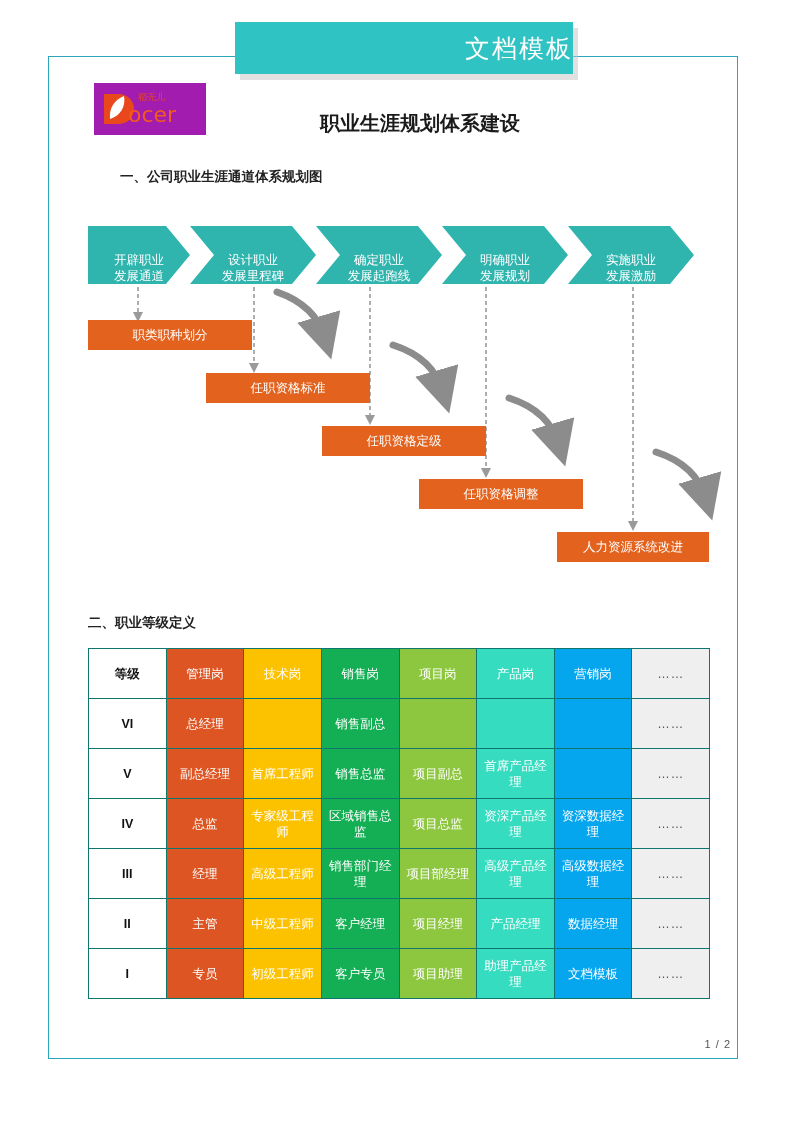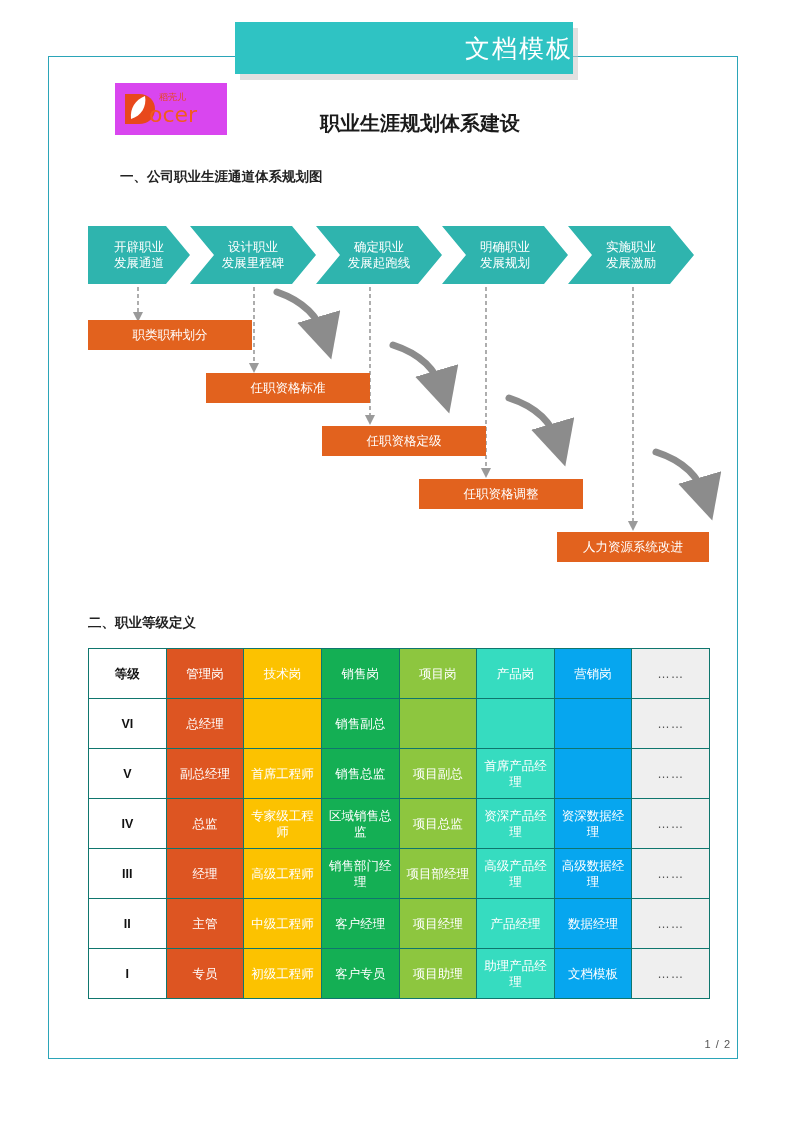--- a/index.html
+++ b/index.html
@@ -40,22 +40,22 @@
   #banner-title {
     color: #ffffff;
     font-size: 25px;
     letter-spacing: 2px;
   }
   
   #logo {
     position: absolute;
     left: 94px; top: 83px;
     width: 112px; height: 52px;
-    background: #d946ef;
-    display: flex; align-items: center; justify-content: center; margin-left: 21px;
+    background: #a21caf;
+    display: flex; align-items: center; justify-content: center;
   }
   #logo svg { display:block; }
 
   
   #doc-title {
     position: absolute;
     left: 230px; top: 110px;
     width: 380px;
     text-align: center;
     font-size: 20px;
@@ -76,21 +76,21 @@
   
   #flow { position: absolute; left: 88px; top: 226px; width: 622px; height: 58px; }
   .chev {
     position: absolute;
     top: 0; height: 58px;
     color: #ffffff;
     font-size: 12.5px;
     line-height: 16px;
     text-align: center;
     display: flex; flex-direction: column;
-    align-items: center; justify-content: center;
+    align-items: center; justify-content: flex-end;
     background: #2fb4ae;
   }
   .chev span { display:block; }
   .chev-0 { left: 0px;   width: 102px; clip-path: polygon(0 0, 78px 0, 102px 50%, 78px 100%, 0 100%); }
   .chev-n { width: 126px; clip-path: polygon(0 0, 102px 0, 126px 50%, 102px 100%, 0 100%, 24px 50%); }
   .chev-1 { left: 102px; }
   .chev-2 { left: 228px; }
   .chev-3 { left: 354px; }
   .chev-4 { left: 480px; }
   

